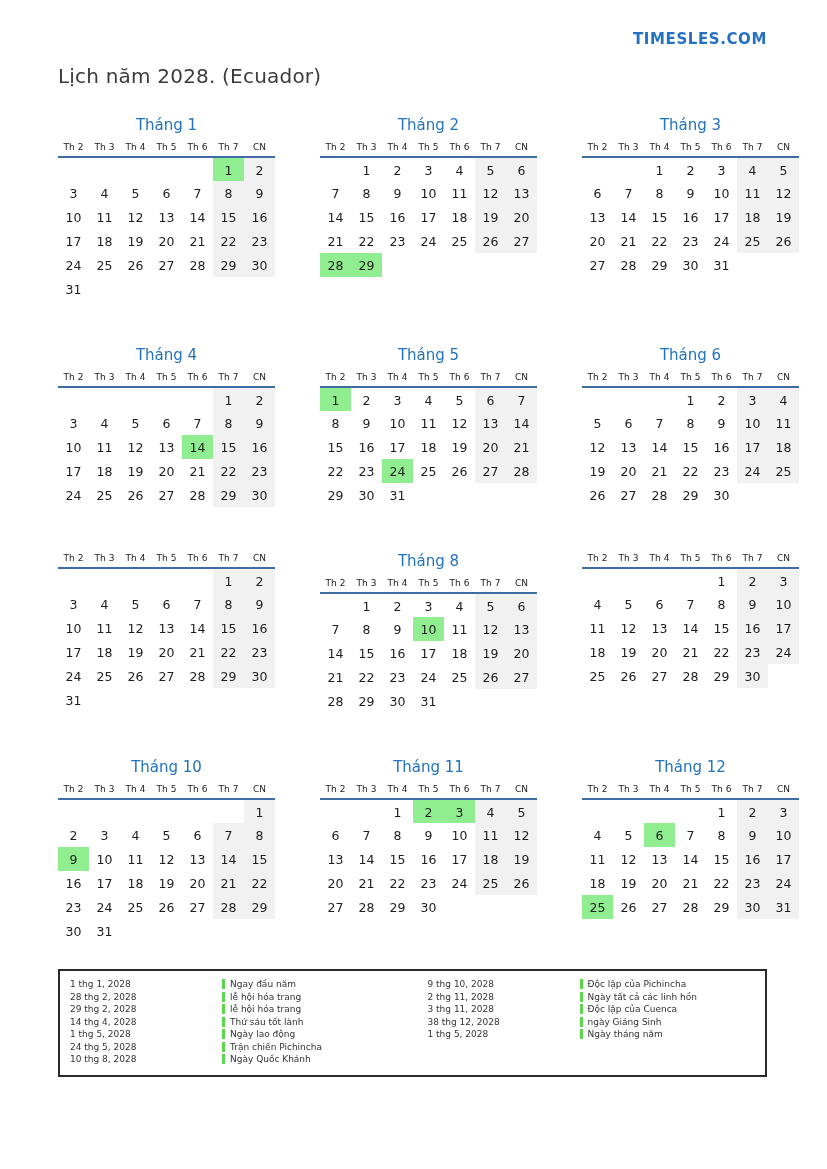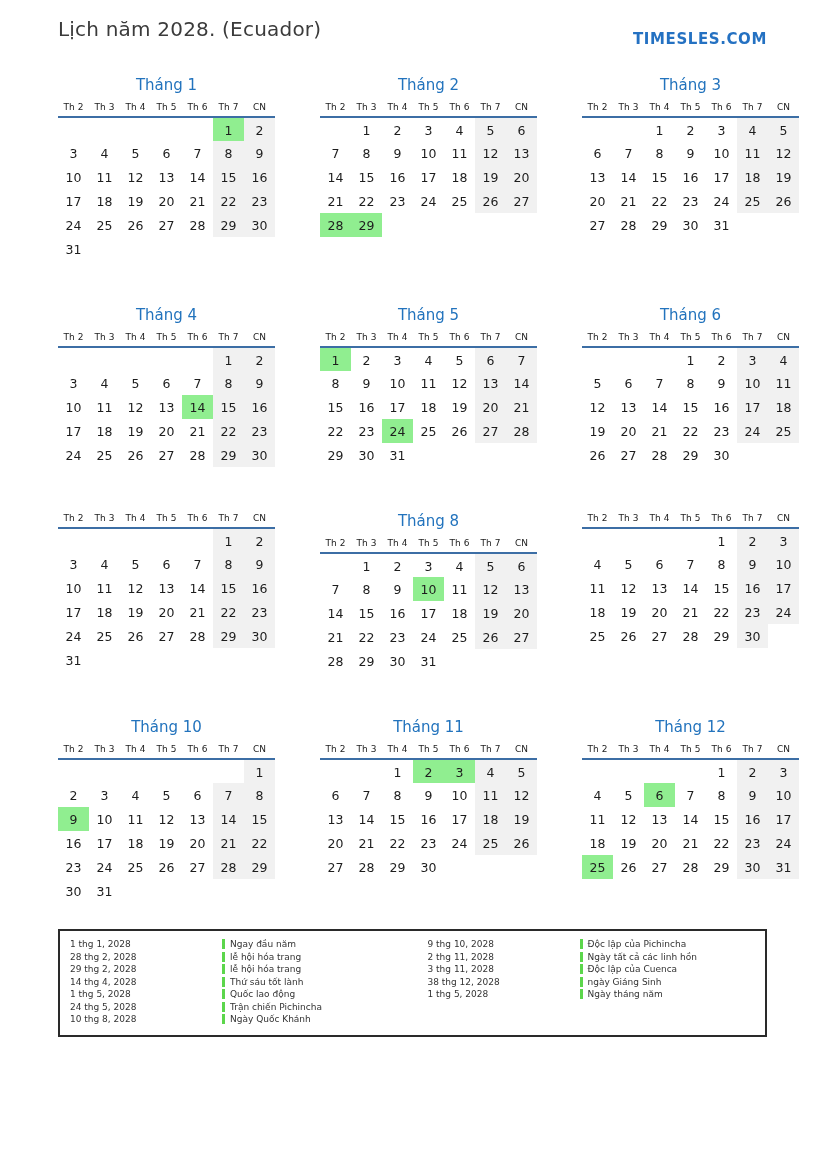--- a/index.html
+++ b/index.html
@@ -5,21 +5,21 @@
   :root{
     --accent:#2273bd; --rule:#3c6ea5; --weekend:#f1f1f1; --holiday:#90ee90;
     --bar:#5cd64c; --text:#1d1d1d; --title:#3b3b3b; --link:#2471c2; --legend-border:#2a2a2a;
   }
   *{box-sizing:border-box; margin:0; padding:0;}
   html,body{background:#ffffff;}
   body{font-family:"DejaVu Sans","Liberation Sans",sans-serif;}
   .page{position:relative; width:827px; height:1169px; background:#fff; overflow:hidden;}
 
   .header{display:flex; justify-content:space-between; align-items:flex-start; padding:17px 60px 0 58px;}
-  .page-title{font-size:20px; color:var(--title); font-weight:400; letter-spacing:0.2px;}
+  .page-title{font-size:20px; color:var(--title); font-weight:400; letter-spacing:0.2px;margin-top:47px;}
   .brand-link{font-size:15px; font-weight:bold; color:var(--link); text-decoration:none; letter-spacing:0.6px; margin-top:13px;}
 
   .months-grid{margin:28px 60px 0 58px; display:grid; grid-template-columns:repeat(3,217px); column-gap:29px; row-gap:26px; align-items:start;gap:45px;}
   .month-block{width:217px;}
   .month-title{text-align:center; color:var(--accent); font-size:15px; font-weight:400; margin-bottom:7px;}
   .month-table{border-collapse:collapse; table-layout:fixed; width:217px;}
   .month-table thead tr{border-bottom:2px solid var(--rule);}
   .month-table th{width:31px; height:16px; font-size:9px; font-weight:400; color:#222; text-align:center; padding-bottom:3px;}
   .month-table td{width:31px; height:24px; text-align:center; vertical-align:middle; font-size:12.5px; color:var(--text); padding:0;}
   .month-table tbody tr:first-child td{padding-top:2px;}
@@ -845,21 +845,21 @@
           <span class="legend-name">lễ hội hóa trang</span>
         </div>
         <div class="legend-entry">
           <span class="legend-date">14 thg 4, 2028</span>
           <span class="legend-bar"></span>
           <span class="legend-name">Thứ sáu tốt lành</span>
         </div>
         <div class="legend-entry">
           <span class="legend-date">1 thg 5, 2028</span>
           <span class="legend-bar"></span>
-          <span class="legend-name">Quốc lao động</span>
+          <span class="legend-name">Ngày lao động</span>
         </div>
         <div class="legend-entry">
           <span class="legend-date">24 thg 5, 2028</span>
           <span class="legend-bar"></span>
           <span class="legend-name">Trận chiến Pichincha</span>
         </div>
         <div class="legend-entry">
           <span class="legend-date">10 thg 8, 2028</span>
           <span class="legend-bar"></span>
           <span class="legend-name">Ngày Quốc Khánh</span>

